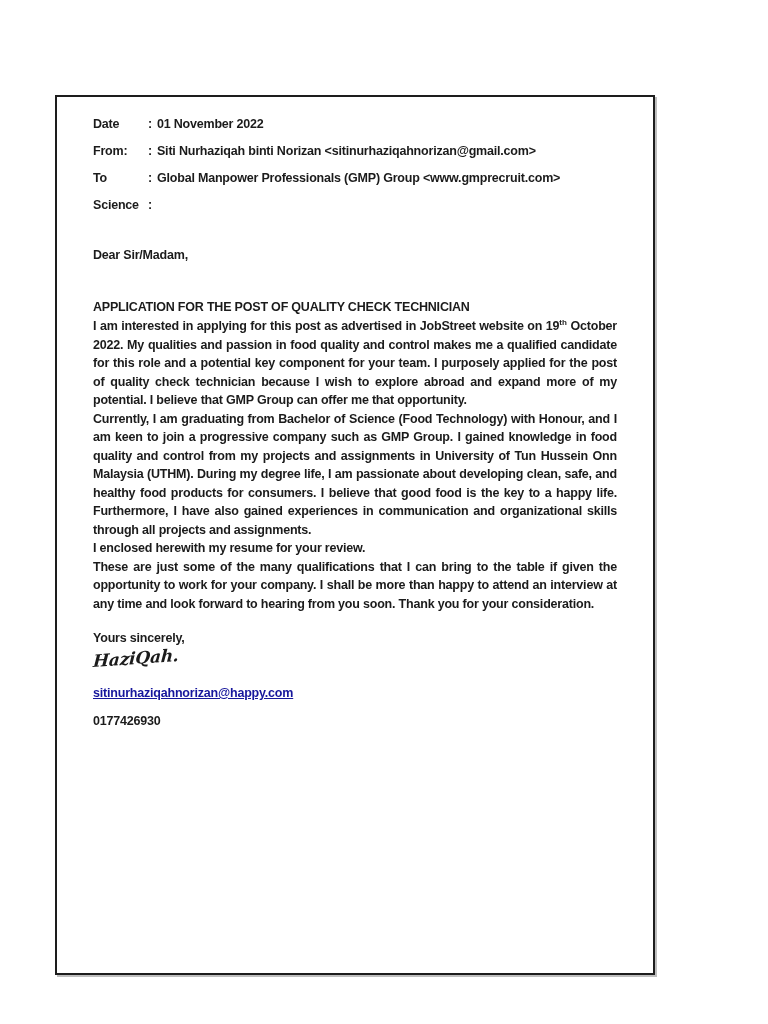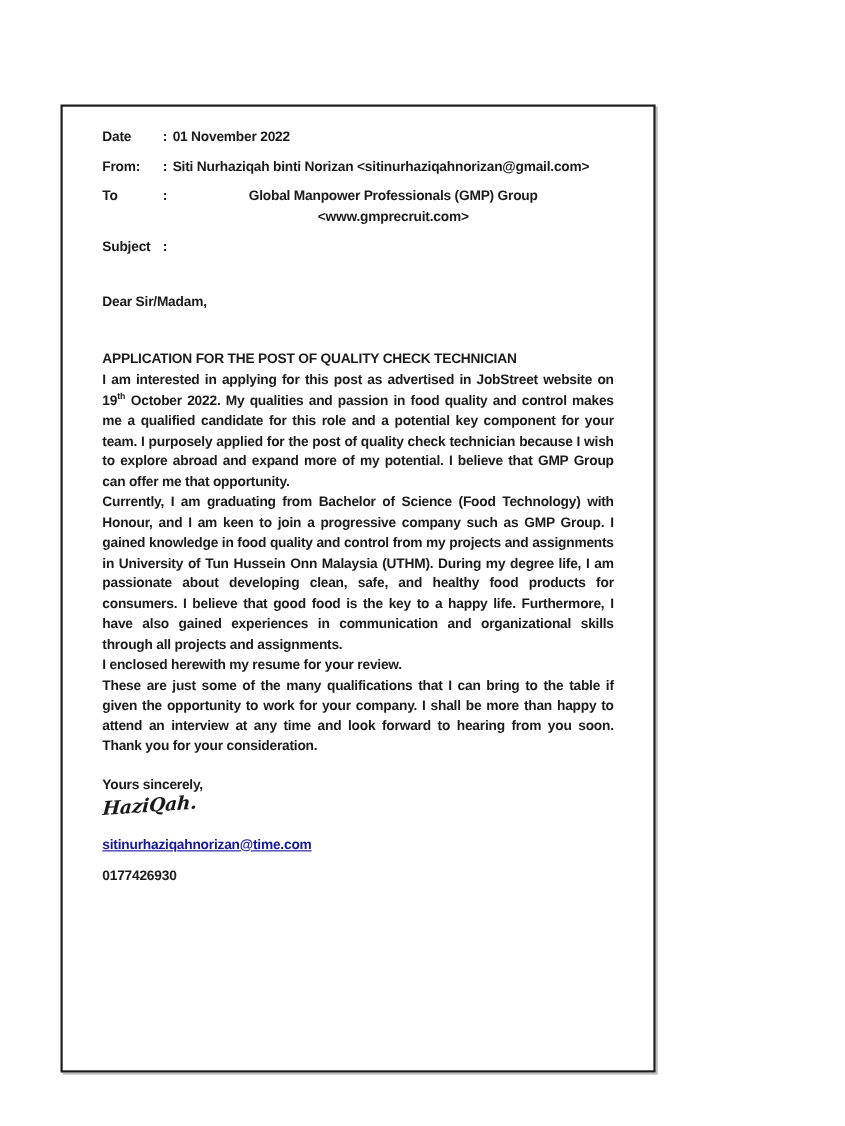--- a/index.html
+++ b/index.html
@@ -11,21 +11,21 @@
     width: 768px;
     height: 1024px;
     position: relative;
     font-family: "Liberation Sans", sans-serif;
     overflow: hidden;
   }
   .letter-box {
     position: absolute;
     left: 55px;
     top: 95px;
-    width: 541px;
+    width: 600px;
     height: 880px;
     box-sizing: border-box;
     border: 2px solid #1d1d1d;
     box-shadow: 2px 2px 0 rgba(110,110,110,0.45);
     background: #ffffff;
     padding: 18px 36px;
     color: #1b1b1b;
     font-weight: 700;
     font-size: 12.5px;
     letter-spacing: -0.2px;
@@ -92,21 +92,21 @@
       <span class="hlabel">From:</span>
       <span class="hcolon">:</span>
       <span class="hvalue">Siti Nurhaziqah binti Norizan &lt;sitinurhaziqahnorizan@gmail.com&gt;</span>
     </div>
     <div class="hrow">
       <span class="hlabel">To</span>
       <span class="hcolon">:</span>
       <span class="hvalue">Global Manpower Professionals (GMP) Group &lt;www.gmprecruit.com&gt;</span>
     </div>
     <div class="hrow">
-      <span class="hlabel">Subject</span>
+      <span class="hlabel">Science</span>
       <span class="hcolon">:</span>
     </div>
   </div>
 
   <div class="salutation">Dear Sir/Madam,</div>
 
   <div class="subject-heading">APPLICATION FOR THE POST OF QUALITY CHECK TECHNICIAN</div>
 
   <p class="para p1"><span>I am interested in applying for this post as advertised in JobStreet website on 19</span><span class="sup">th</span><span> October 2022. My qualities and passion in food quality and control makes me a qualified candidate for this role and a potential key component for your team. I purposely applied for the post of quality check technician because I wish to explore abroad and expand more of my potential. I believe that GMP Group can offer me that opportunity.</span></p>
 
@@ -114,17 +114,17 @@
 
   <p class="para p3">I enclosed herewith my resume for your review.</p>
 
   <p class="para p4">These are just some of the many qualifications that I can bring to the table if given the opportunity to work for your company. I shall be more than happy to attend an interview at any time and look forward to hearing from you soon. Thank you for your consideration.</p>
 
   <div class="valediction">Yours sincerely,</div>
 
   <div class="signature-script">HaziQah.</div>
 
 
-  <div class="email-row"><a class="email-link">sitinurhaziqahnorizan@time.com</a></div>
+  <div class="email-row"><a class="email-link">sitinurhaziqahnorizan@happy.com</a></div>
 
   <div class="phone">0177426930</div>
 
 </div>
 
 </body></html>

